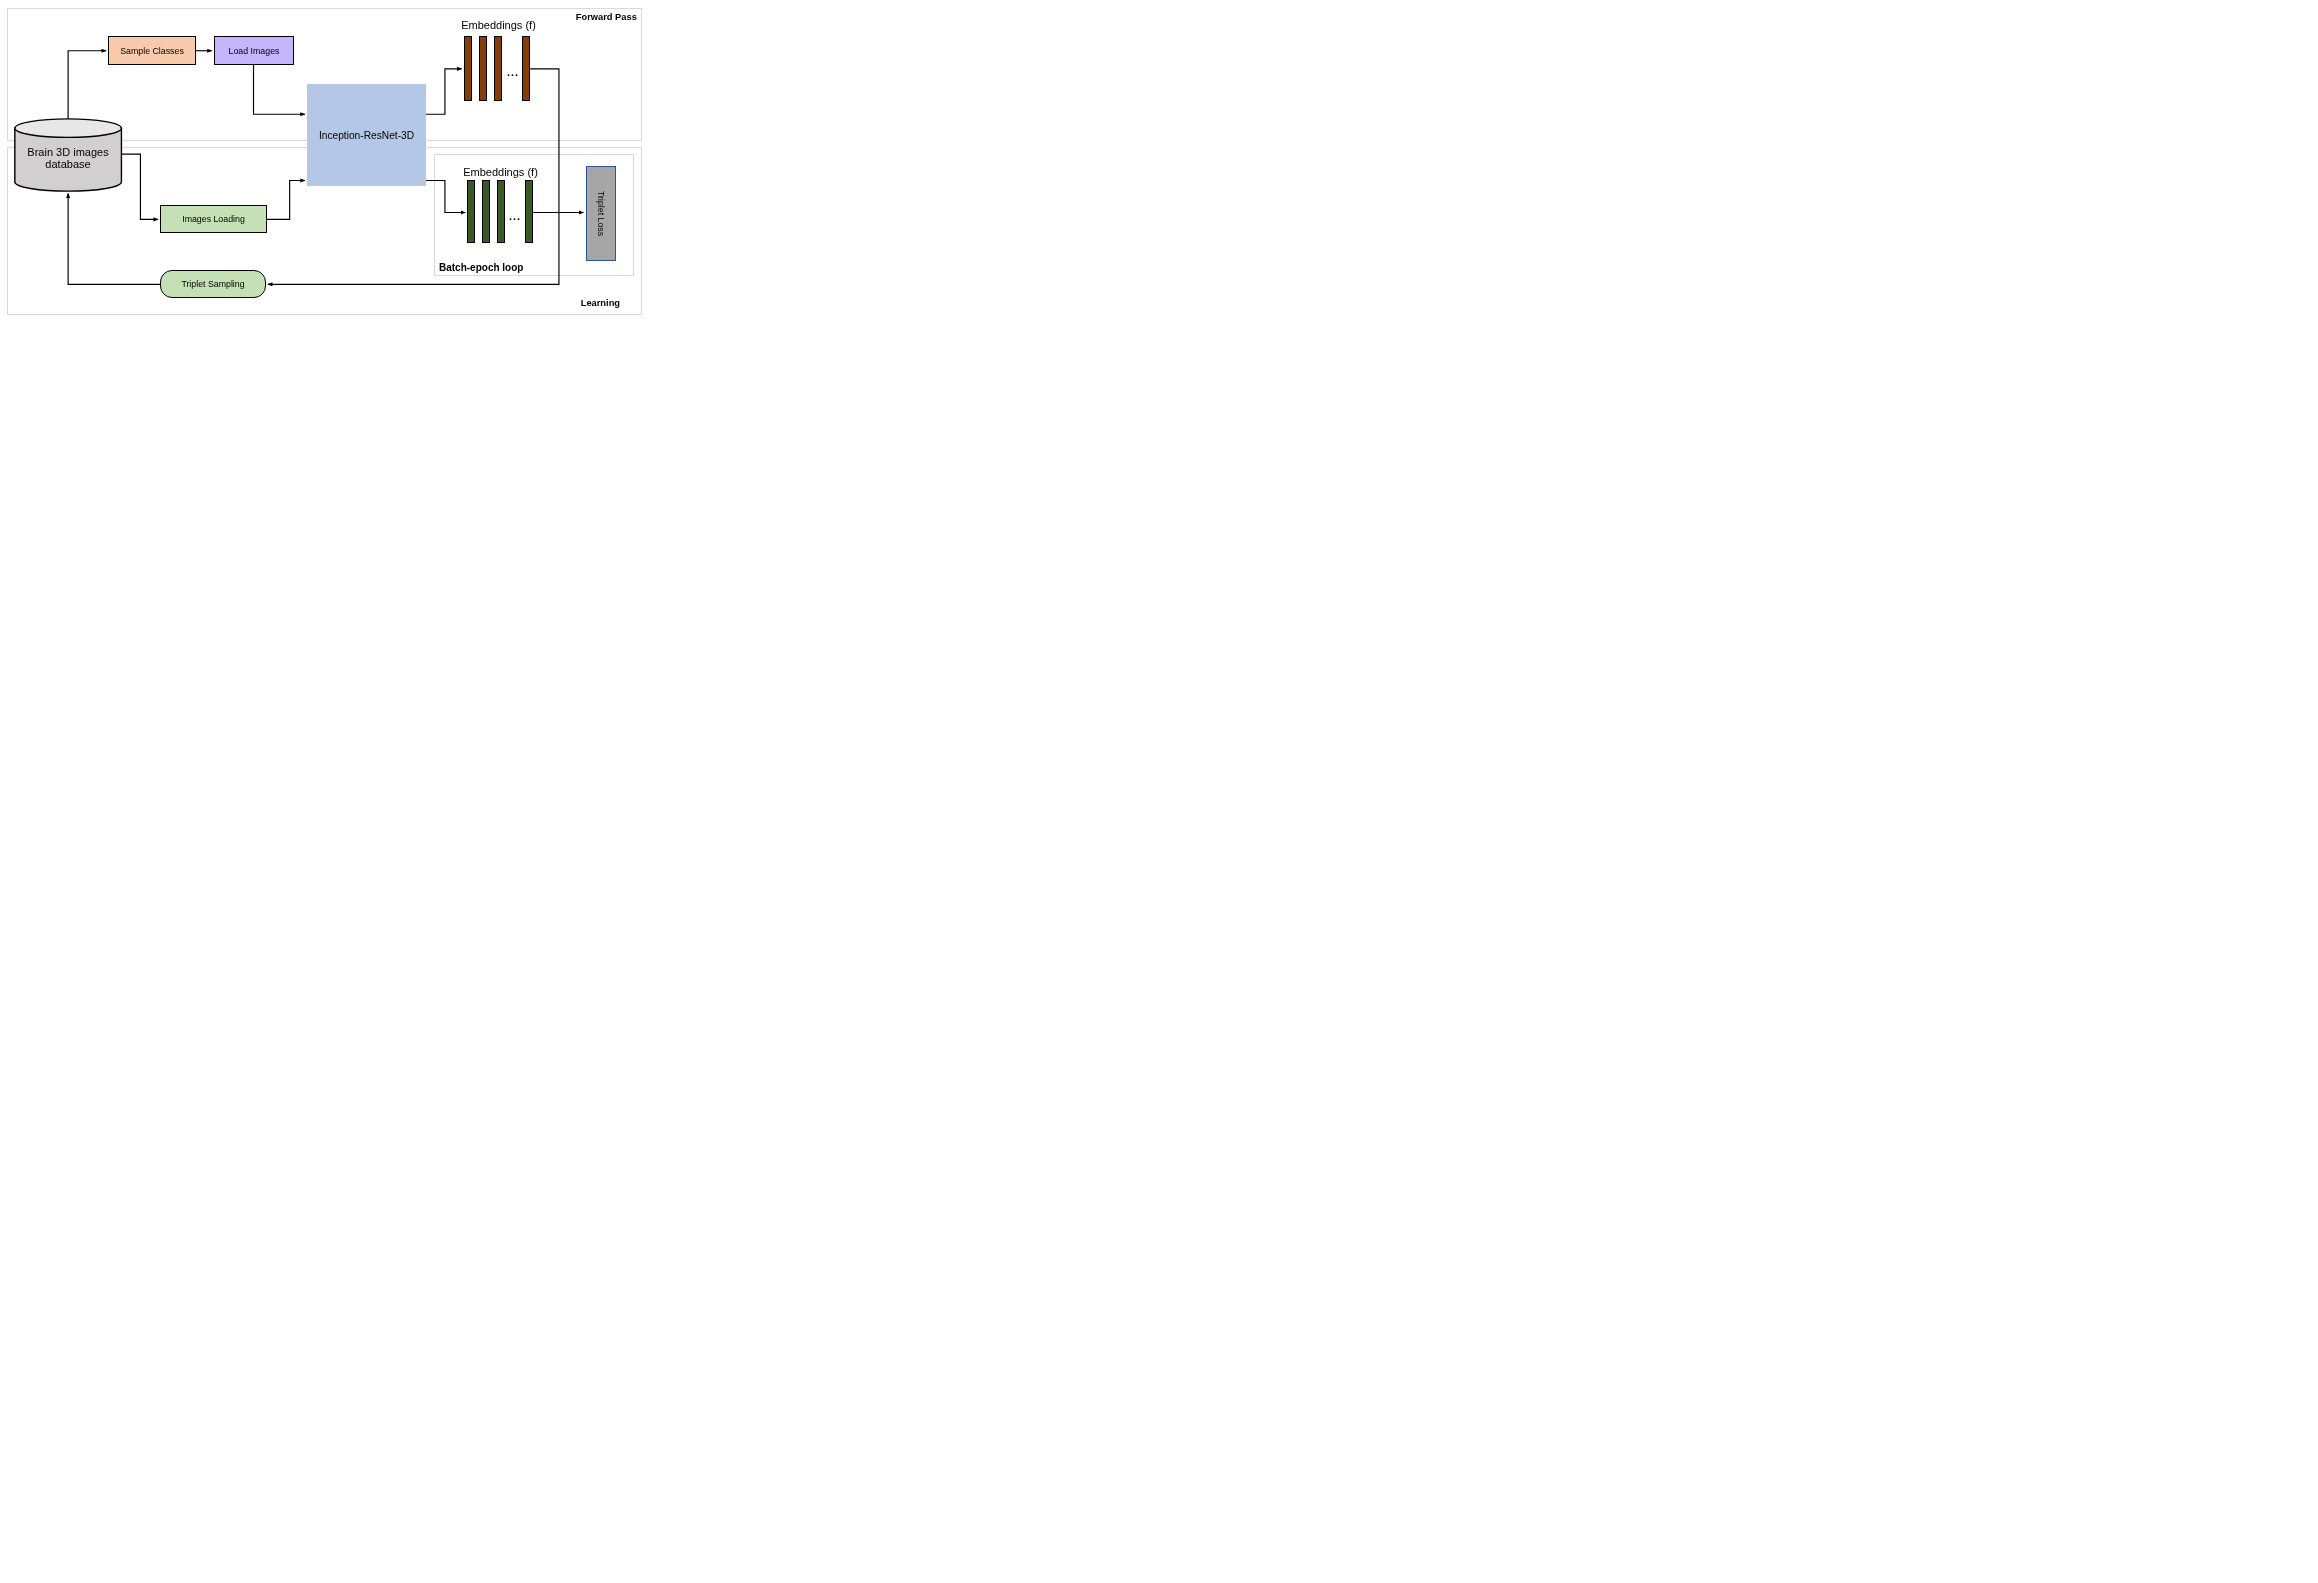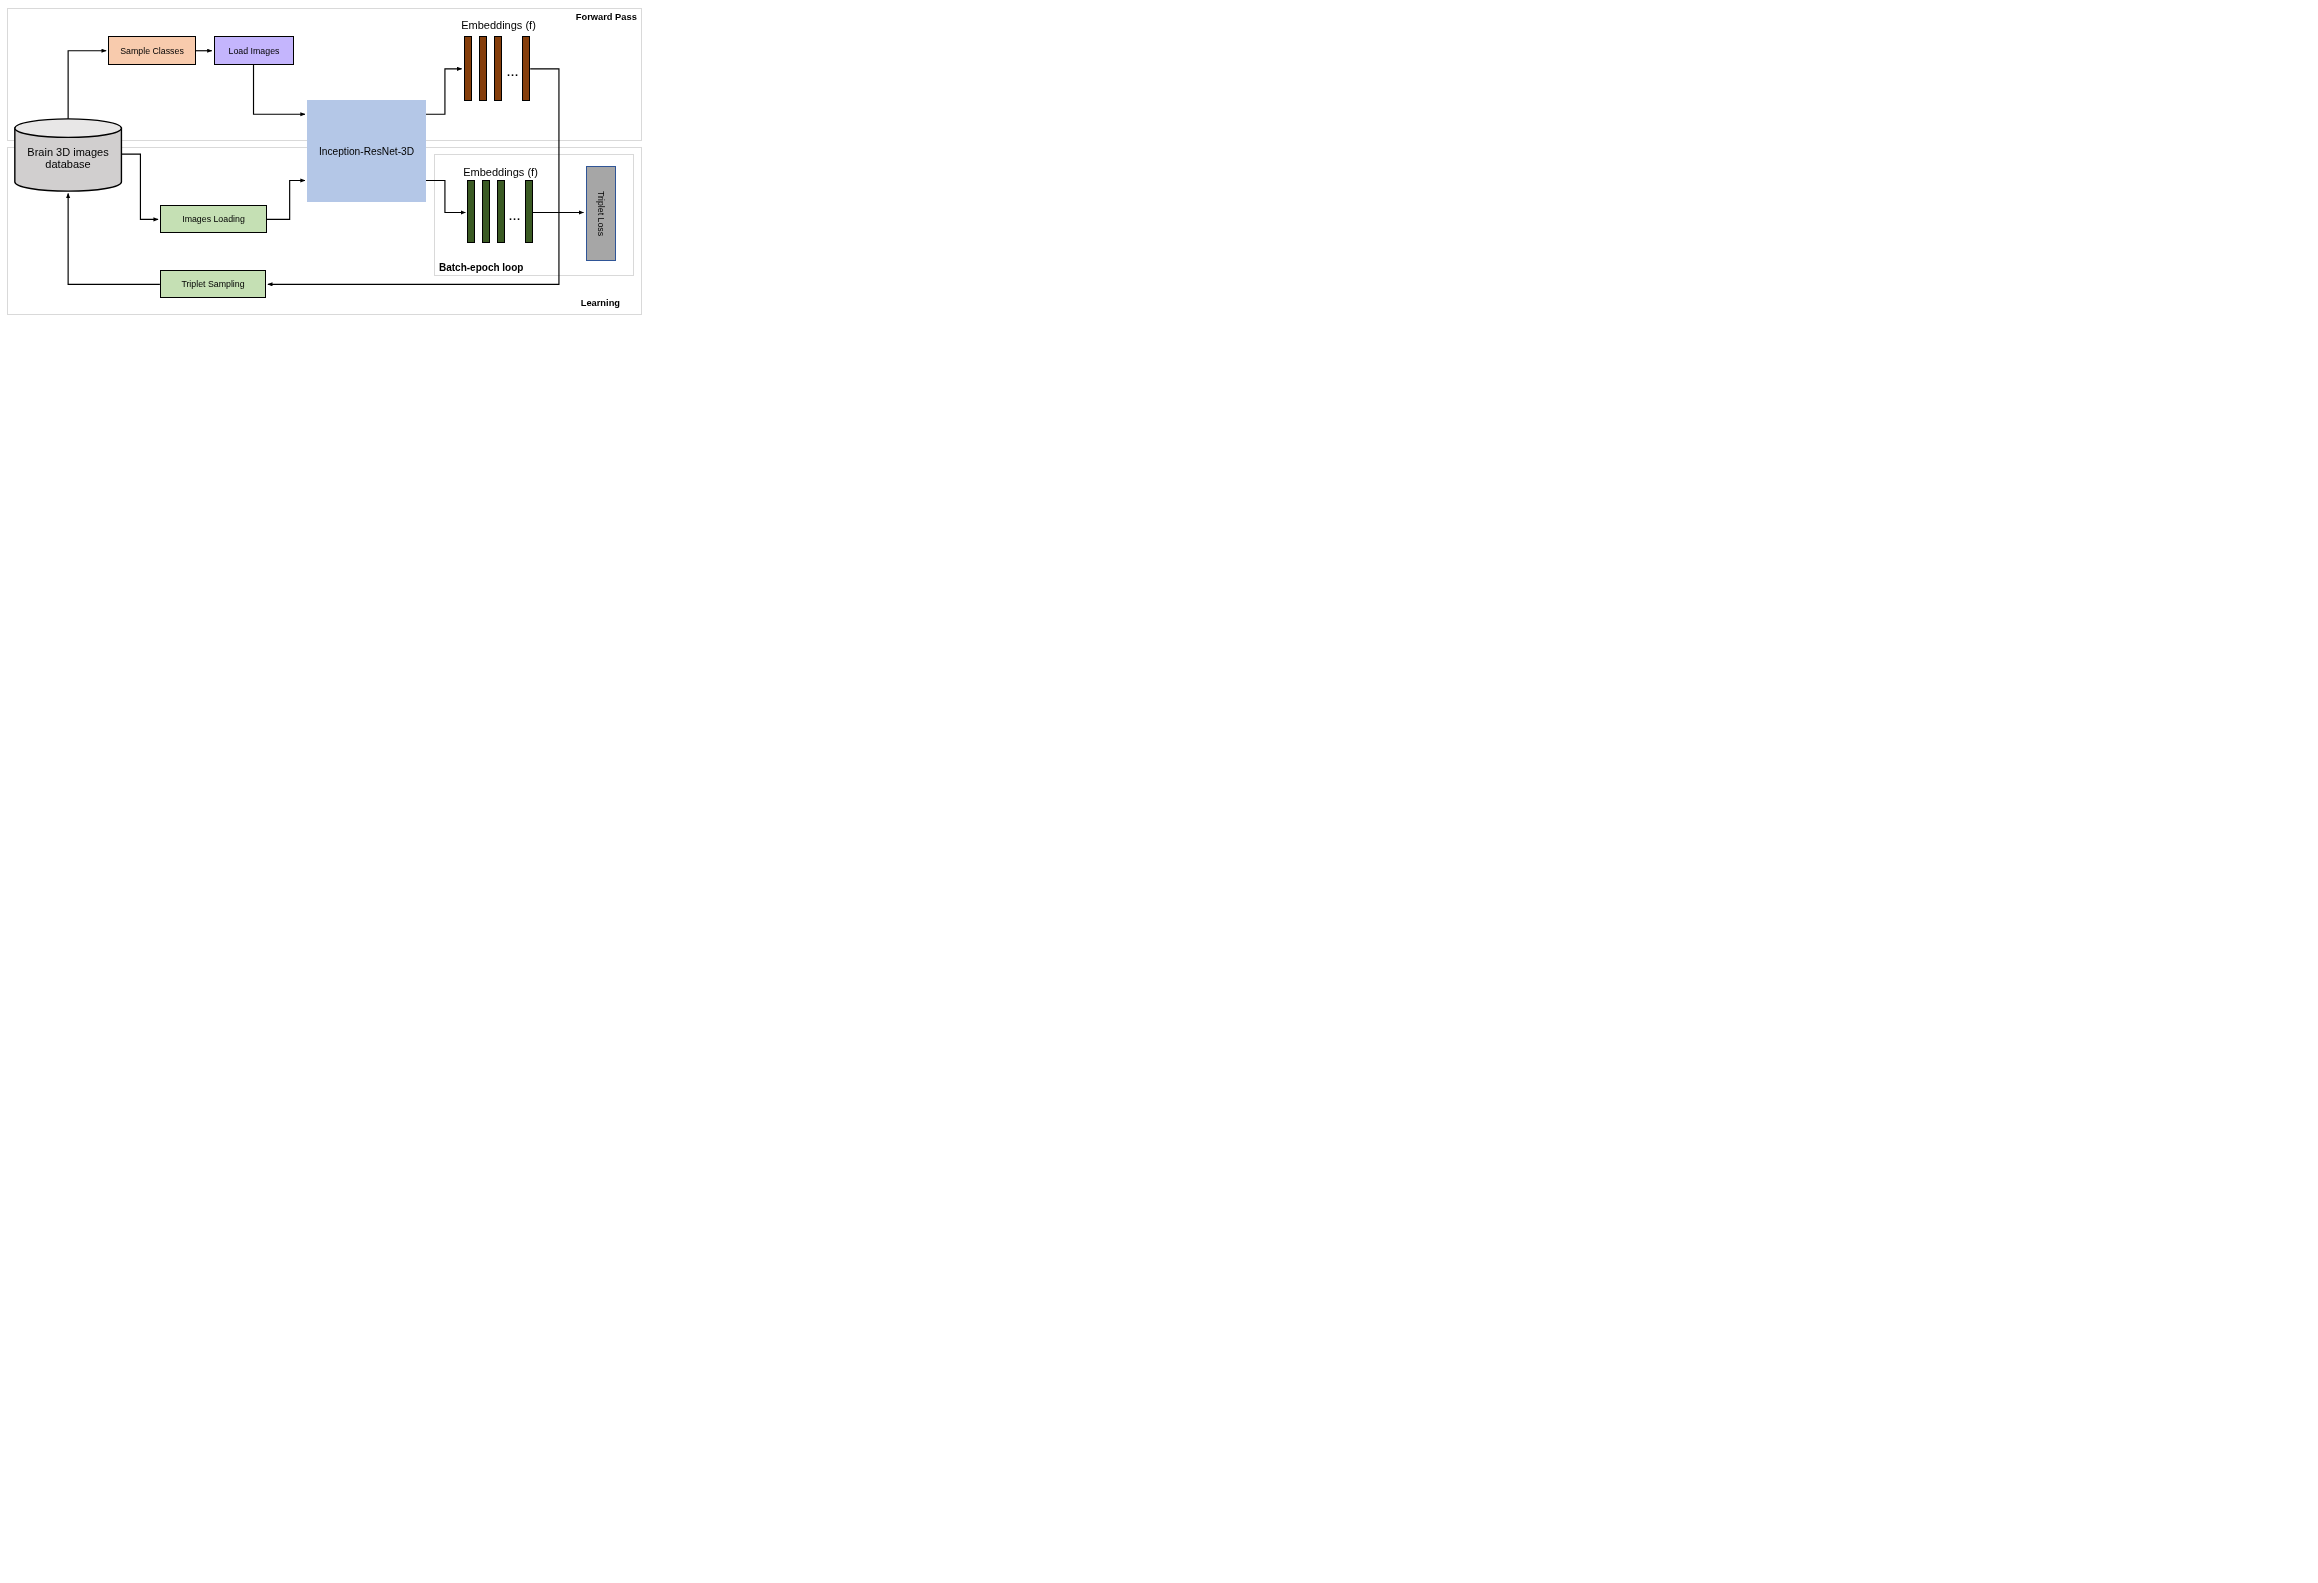--- a/index.html
+++ b/index.html
@@ -112,29 +112,29 @@
   </div>
 
   <div class="node bordered" style="left: 108px; top: 36px; width: 88px; height: 29px; background-color: rgb(248, 203, 173);">
     <span>Sample Classes</span>
   </div>
 
   <div class="node bordered" style="left: 214px; top: 36px; width: 80px; height: 29px; background-color: #c4b5fd;">
     <span>Load Images</span>
   </div>
 
-  <div class="node" style="left: 307px; top: 100px; width: 119px; height: 102px; font-size: 10.2px; background-color: rgb(180, 199, 231);">
+  <div class="node" style="left: 307px; top: 84px; width: 119px; height: 102px; font-size: 10.2px; background-color: rgb(180, 199, 231);">
     <span>Inception-ResNet-3D</span>
   </div>
 
   <div class="node bordered" style="left: 160px; top: 205px; width: 107px; height: 28px; background-color: rgb(197, 224, 180);">
     <span>Images Loading</span>
   </div>
 
-  <div class="node bordered" style="left: 160px; top: 270px; width: 106px; height: 28px; background-color: rgb(197, 224, 180);">
+  <div class="node bordered" style="left: 160px; top: 270px; width: 106px; height: 28px; background-color: rgb(197, 224, 180); border-radius: 12px;">
     <span>Triplet Sampling</span>
   </div>
 
   <div class="node" style="left: 586px; top: 166px; width: 30px; height: 95px; border: 0.9px solid rgb(47, 85, 151); background-color: rgb(166, 166, 166);">
     <span class="vtext">Triplet Loss</span>
   </div>
 
   <div class="emb-title" style="left:459px;top:18.5px;width:79px;">Embeddings (f)</div>
   <div class="bar" style="left: 464px; top: 36px; width: 8.3px; height: 65px; background-color: rgb(133, 62, 11);"></div>
   <div class="bar" style="left: 479px; top: 36px; width: 8.3px; height: 65px; background-color: rgb(133, 62, 11);"></div>

